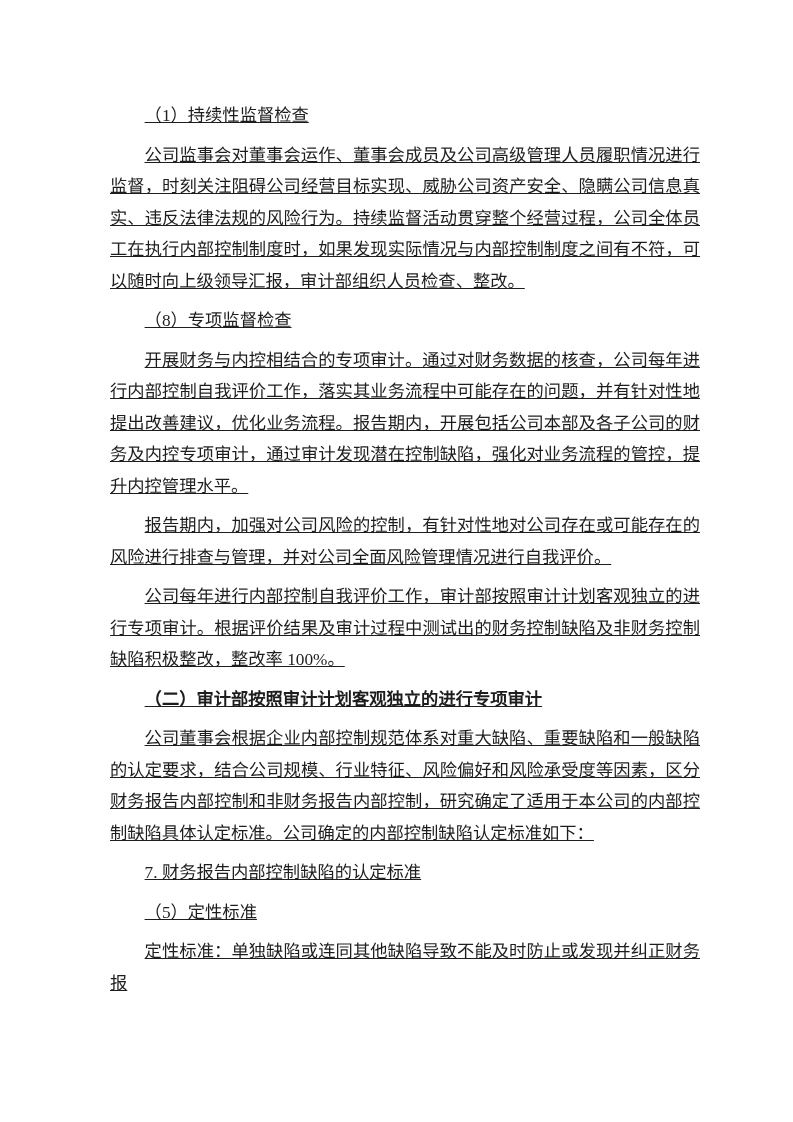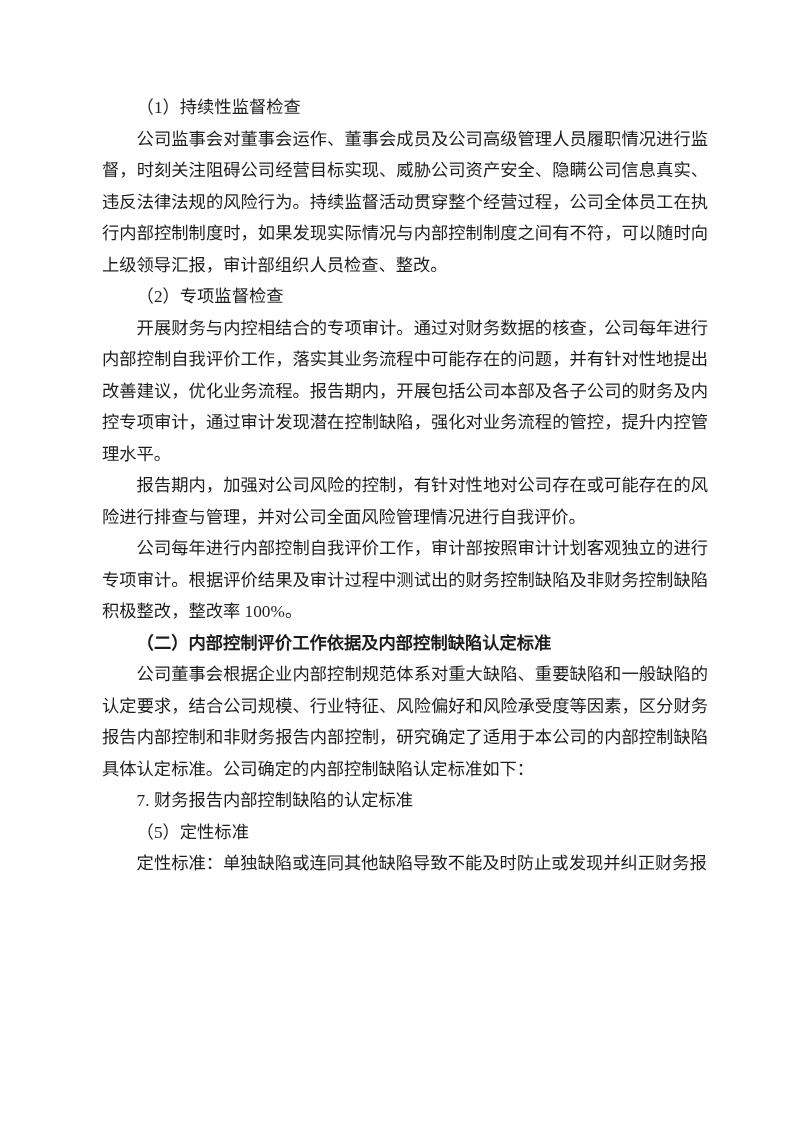--- a/index.html
+++ b/index.html
@@ -21,39 +21,40 @@
     width: 606px;
     font-family: "Liberation Serif", "DejaVu Serif", serif;
     font-size: 17.3px;
     line-height: 31.5px;
     color: #1d1d1d;
     text-align: justify;
     text-justify: inter-character;
     letter-spacing: 0;
   }
   .content p {
-    margin: 0;
+    margin: 8px;
     padding: 0;
     text-indent: 2em;
     word-break: break-all;
+    text-decoration: underline;
   }
   .content p.bold-heading {
     font-weight: bold;
   }
 </style>
 </head>
 <body>
 
 <div class="page">
   <div class="content">
     <p>（1）持续性监督检查</p>
     <p>公司监事会对董事会运作、董事会成员及公司高级管理人员履职情况进行监督，时刻关注阻碍公司经营目标实现、威胁公司资产安全、隐瞒公司信息真实、违反法律法规的风险行为。持续监督活动贯穿整个经营过程，公司全体员工在执行内部控制制度时，如果发现实际情况与内部控制制度之间有不符，可以随时向上级领导汇报，审计部组织人员检查、整改。</p>
-    <p>（2）专项监督检查</p>
+    <p>（8）专项监督检查</p>
     <p>开展财务与内控相结合的专项审计。通过对财务数据的核查，公司每年进行内部控制自我评价工作，落实其业务流程中可能存在的问题，并有针对性地提出改善建议，优化业务流程。报告期内，开展包括公司本部及各子公司的财务及内控专项审计，通过审计发现潜在控制缺陷，强化对业务流程的管控，提升内控管理水平。</p>
     <p>报告期内，加强对公司风险的控制，有针对性地对公司存在或可能存在的风险进行排查与管理，并对公司全面风险管理情况进行自我评价。</p>
     <p>公司每年进行内部控制自我评价工作，审计部按照审计计划客观独立的进行专项审计。根据评价结果及审计过程中测试出的财务控制缺陷及非财务控制缺陷积极整改，整改率 100%。</p>
-    <p class="bold-heading">（二）内部控制评价工作依据及内部控制缺陷认定标准</p>
+    <p class="bold-heading">（二）审计部按照审计计划客观独立的进行专项审计</p>
     <p>公司董事会根据企业内部控制规范体系对重大缺陷、重要缺陷和一般缺陷的认定要求，结合公司规模、行业特征、风险偏好和风险承受度等因素，区分财务报告内部控制和非财务报告内部控制，研究确定了适用于本公司的内部控制缺陷具体认定标准。公司确定的内部控制缺陷认定标准如下：</p>
     <p>7. 财务报告内部控制缺陷的认定标准</p>
     <p>（5）定性标准</p>
     <p>定性标准：单独缺陷或连同其他缺陷导致不能及时防止或发现并纠正财务报</p>
   </div>
 </div>
 
 </body></html>

